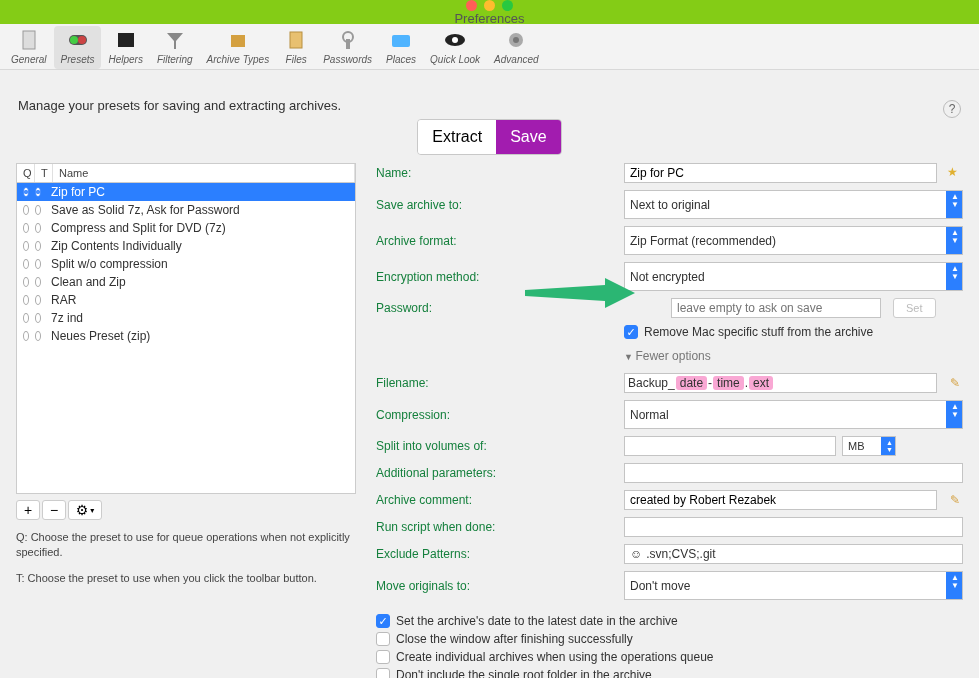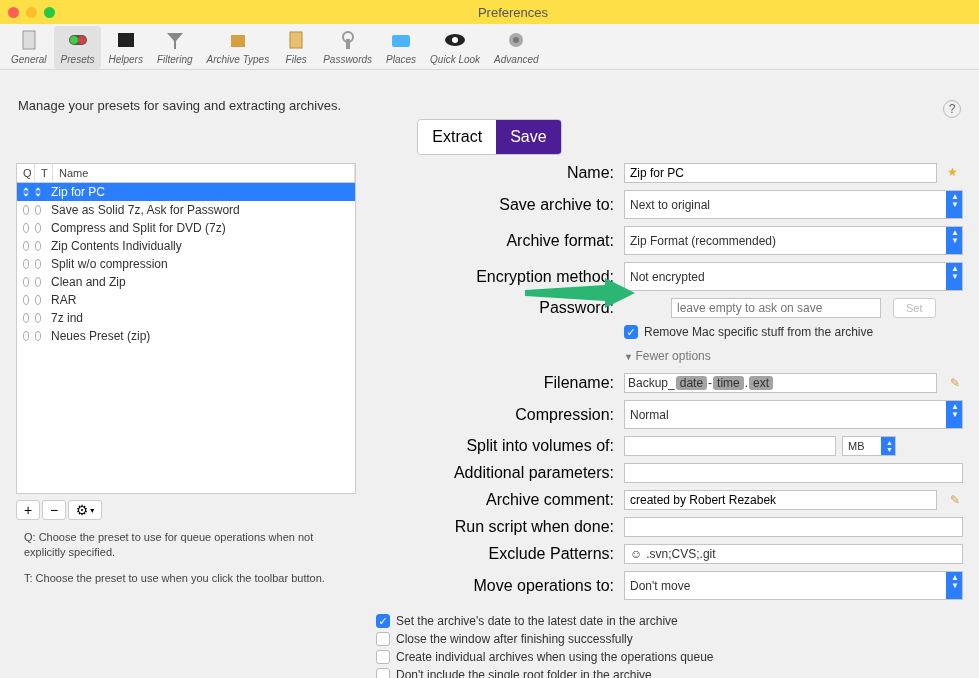--- a/index.html
+++ b/index.html
@@ -1,74 +1,74 @@
 <!DOCTYPE html>
 <html><head>
 <meta charset="utf-8">
 <style>
 * { box-sizing: border-box; margin: 0; padding: 0; }
 body { font-family: -apple-system, "Helvetica Neue", Arial, sans-serif; font-size: 12px; color: #323232; background: #f0f0f0; width: 979px; height: 678px; overflow: hidden; position: relative; }
-.titlebar { height: 24px; display: flex; align-items: center; padding: 0 8px; background: #fde047; }
+.titlebar { height: 24px; display: flex; align-items: center; padding: 0 8px; background: #84cc16; flex-direction: column; }
 .traffic { display: flex; gap: 7px; }
 .dot { width: 11px; height: 11px; border-radius: 50%; }
 .dot.red { background: #ff5f57; }
 .dot.yellow { background: #febc2e; }
 .dot.green { background: #28c840; }
 .title { flex: 1; text-align: center; font-size: 13px; color: #555; }
 .toolbar { display: flex; padding: 2px 4px 0; background: #f3f3f3; border-bottom: 1px solid #d8d8d8; }
 .toolbar-item { display: flex; flex-direction: column; align-items: center; padding: 2px 7px 4px; font-size: 10px; color: #5a5a5a; border-radius: 4px; cursor: default; font-style: italic; }
 .toolbar-item.active { background: #e1e1e1; }
 .toolbar-icon { width: 26px; height: 24px; display: flex; align-items: center; justify-content: center; margin-bottom: 2px; }
 .content { position: absolute; top: 76px; left: 0; right: 0; bottom: 0; padding: 10px 16px 16px; }
 .heading { font-size: 13px; margin: 12px 0 6px 2px; }
 .help { position: absolute; right: 18px; top: 100px; width: 18px; height: 18px; border: 1px solid #bbb; border-radius: 50%; text-align: center; line-height: 16px; font-size: 12px; color: #666; }
 .tabs-row { text-align: center; margin: 6px 0 8px; }
 .segmented { display: inline-flex; border: 1px solid #c8c8c8; border-radius: 4px; overflow: hidden; font-size: 12px; }
 .segmented button { border: none; background: #fff; padding: 8px 14px; cursor: pointer; font-size: 16px; }
-.segmented button.active { background: #4c1d95; color: #fff; }
+.segmented button.active { background: #a21caf; color: #fff; }
 .cols { display: flex; gap: 20px; }
 .left { width: 340px; }
 .list-header { display: flex; background: #fff; border: 1px solid #ccc; border-bottom: none; font-size: 11px; color: #444; }
 .list-header div { padding: 3px 6px; border-right: 1px solid #e0e0e0; }
 .lh-q { width: 18px; }
 .lh-t { width: 18px; }
 .lh-name { flex: 1; border-right: none; }
 .list-body { background: #fff; border: 1px solid #ccc; height: 312px; overflow: auto; }
 .list-row { display: flex; align-items: center; padding: 2px 6px; font-size: 12px; }
 .list-row.selected { background: #2b7fff; color: #fff; }
 .radio { width: 10px; height: 10px; border: 1px solid #aaa; border-radius: 50%; margin-right: 6px; display: inline-block; }
 .radio.on { background: radial-gradient(circle at center, #4a90ff 0 45%, #fff 50% 100%); border-color: #4a90ff; }
 .list-row .cell-q { width: 12px; display: flex; }
 .list-row .cell-t { width: 12px; display: flex; }
 .list-row .cell-name { flex: 1; padding-left: 4px; }
 .list-controls { margin-top: 6px; display: flex; align-items: center; gap: 2px; }
 .icon-btn { width: 24px; height: 20px; border: 1px solid #ccc; background: #fff; border-radius: 3px; display: flex; align-items: center; justify-content: center; font-size: 14px; cursor: pointer; }
 .gear-btn { width: 34px; }
-.note { font-size: 11px; color: #444; margin-top: 10px; line-height: 1.4; margin-left: 8px; }
+.note { font-size: 11px; color: #444; margin-top: 10px; line-height: 1.4; }
 .right { flex: 1; }
 .form-row { display: flex; align-items: center; margin-bottom: 7px; gap: 6px; }
-.form-label { width: 242px; text-align: right; font-size: 16px; color: #000000; padding-right: 4px; }
+.form-label { width: 242px; font-size: 12px; color: #15803d; padding-right: 4px; }
 .form-label.lbl-name { width: 242px; }
 .form-input { flex: 1; height: 20px; border: 1px solid #c4c4c4; padding: 0 5px; font-size: 12px; background: #fff; }
 .form-input[disabled] { color: #bbb; margin-left: 47px; }
 .select { flex: 1; height: 29px; border: 1px solid #c4c4c4; background: #fff; display: flex; align-items: center; padding: 0 5px; position: relative; font-size: 12px; }
 .select::after { content: ""; position: absolute; right: 0; top: 0; width: 16px; height: 100%; background: #2b7fff; }
 .select .arrows { position: absolute; right: 3px; top: 2px; color: #fff; font-size: 8px; line-height: 8px; z-index: 1; }
 .sm-btn { height: 20px; padding: 0 12px; border: 1px solid #ccc; background: #fff; border-radius: 3px; font-size: 11px; color: #bbb; margin-left: 6px; }
 .checkbox-row { display: flex; align-items: center; margin: 4px 0 4px 248px; font-size: 12px; }
 .chk { width: 14px; height: 14px; border: 1px solid #bbb; border-radius: 3px; margin-right: 6px; background: #fff; display: inline-flex; align-items: center; justify-content: center; }
 .chk.checked { background: #2b7fff; border-color: #2b7fff; color: #fff; font-size: 11px; }
 .fewer { margin: 10px 0 10px 248px; font-size: 12px; color: #777; }
 .fewer::before { content: "▼ "; font-size: 9px; }
 .edit-icon { width: 16px; height: 16px; margin-left: 4px; color: #d4a040; display: flex; align-items: center; justify-content: center; }
 .star-icon { width: 16px; height: 16px; margin-left: 4px; color: #e0b030; }
 .unit-select { width: 54px; height: 20px; border: 1px solid #c4c4c4; background: #fff; position: relative; display: flex; align-items: center; padding: 0 5px; font-size: 11px; }
 .unit-select::after { content: ""; position: absolute; right: 0; top: 0; width: 14px; height: 100%; background: #2b7fff; }
 .unit-select .arrows { position: absolute; right: 2px; top: 2px; color: #fff; font-size: 7px; line-height: 7px; z-index: 1; }
-.token { background: #a3a3a3; border-radius: 3px; padding: 0 4px; margin: 0 1px; }
+.token { background: #f9a8d4; border-radius: 3px; padding: 0 4px; margin: 0 1px; }
 .bottom-checks { margin-top: 14px; }
 .bottom-checks .checkbox-row { margin-left: 0; }
 .arrow-annotation { position: absolute; left: 525px; top: 278px; pointer-events: none; }
 </style>
 </head>
 <body>
 
 <div class="titlebar">
   <div class="traffic">
     <div class="dot red"></div>
@@ -359,21 +359,21 @@
         <input class="form-input" style="">
       </div>
       <div class="form-row">
         <div class="form-label">Exclude Patterns:</div>
         <div class="form-input" style="display:flex;align-items:center">
           <span style="margin-right:4px">☺</span>
           <span>.svn;CVS;.git</span>
         </div>
       </div>
       <div class="form-row">
-        <div class="form-label">Move operations to:</div>
+        <div class="form-label">Move originals to:</div>
         <div class="select">
             <span>Don't move</span>
             <span class="arrows">▲<br>▼</span>
           </div>
       </div>
 
       <div class="bottom-checks" id="bottom-checks">
           <div class="checkbox-row">
             <span class="chk checked">✓</span>
             <span>Set the archive's date to the latest date in the archive</span>

